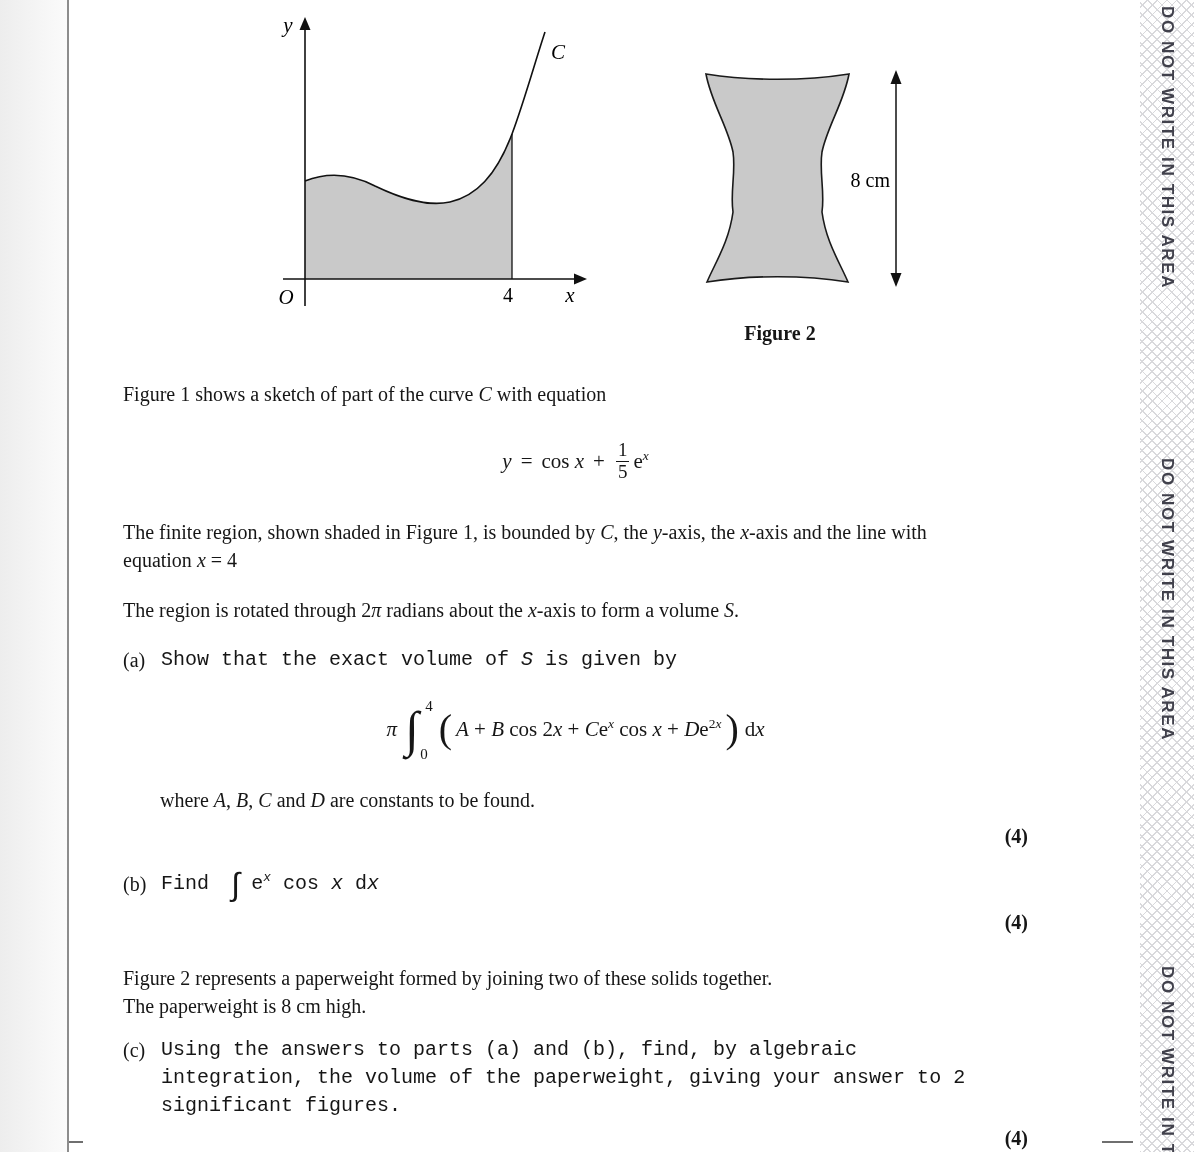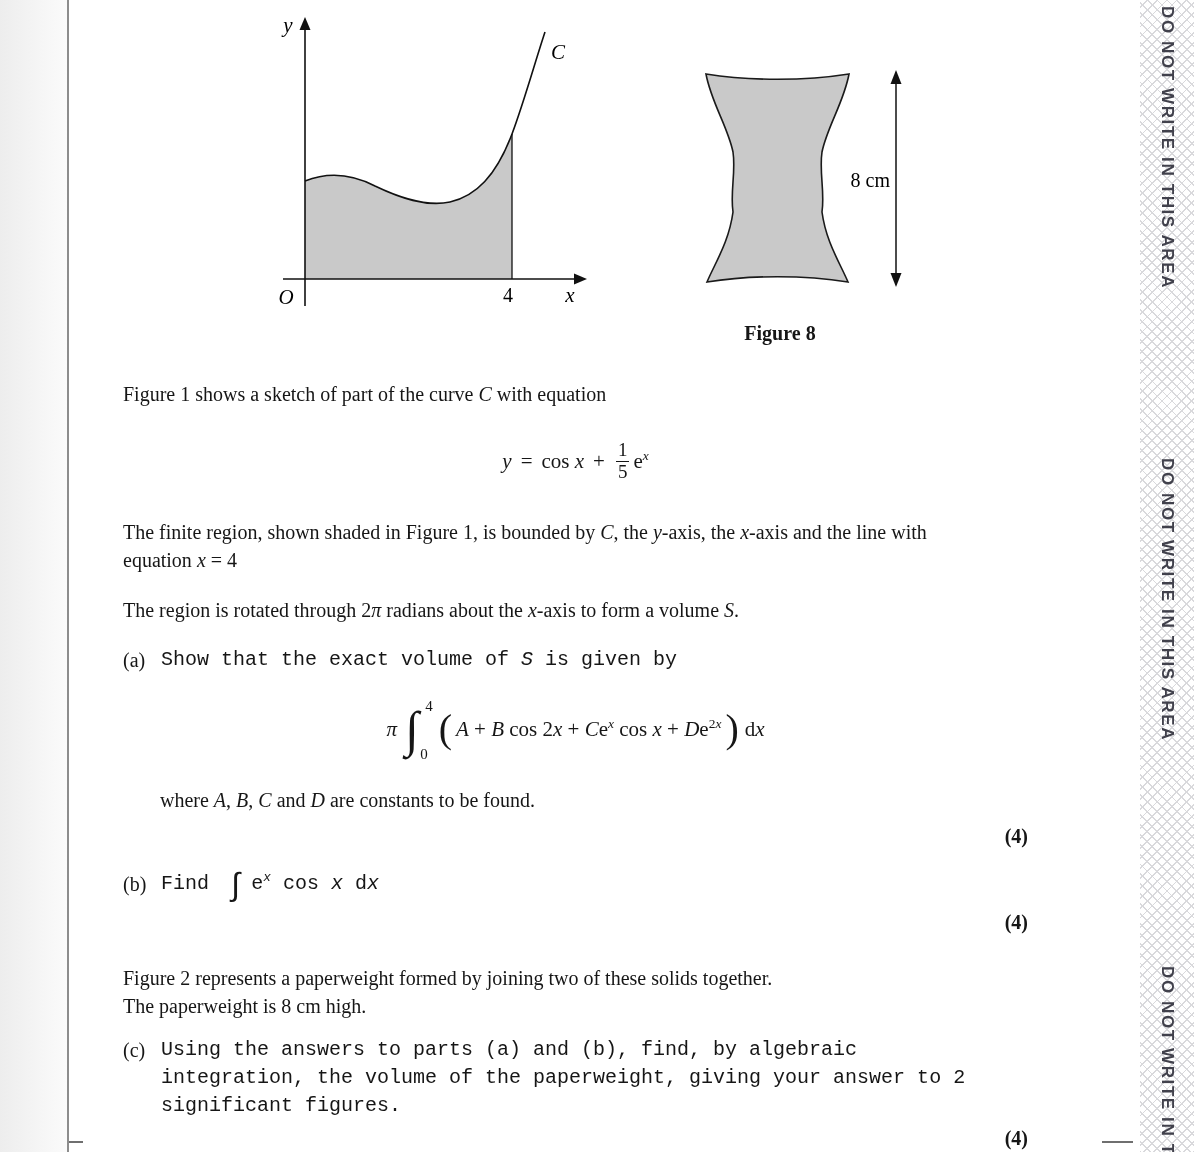--- a/index.html
+++ b/index.html
@@ -122,21 +122,21 @@
                  C35,206 49,185 53,155
                  C50,135 56,115 53,95
                  C48,70 31,45 26,17 Z" stroke="#1a1a1a" stroke-width="1.6" fill="#c9c9c9"></path>
 
         <line x1="216" y1="20" x2="216" y2="224" stroke="#111111" stroke-width="1.5"></line>
         <path d="M216,13 L210.5,27 L221.5,27 Z" fill="#111111"></path>
         <path d="M216,230 L210.5,216 L221.5,216 Z" fill="#111111"></path>
         <text x="210" y="130" font-size="20" text-anchor="end">8 cm</text>
       </svg>
 
-      <div class="fig-caption fig2-cap">Figure 8</div>
+      <div class="fig-caption fig2-cap">Figure 2</div>
     </div>
 
     <div class="para p1"><span>Figure 1 shows a sketch of part of the curve </span><span class="it">C</span><span> with equation</span></div>
 
     <div class="equation eq1">
       <span class="it">y</span>
       <span class="op">=</span>
       <span class="eq-run"><span>cos </span><span class="it">x</span></span>
       <span class="op">+</span>
       <span class="frac">

